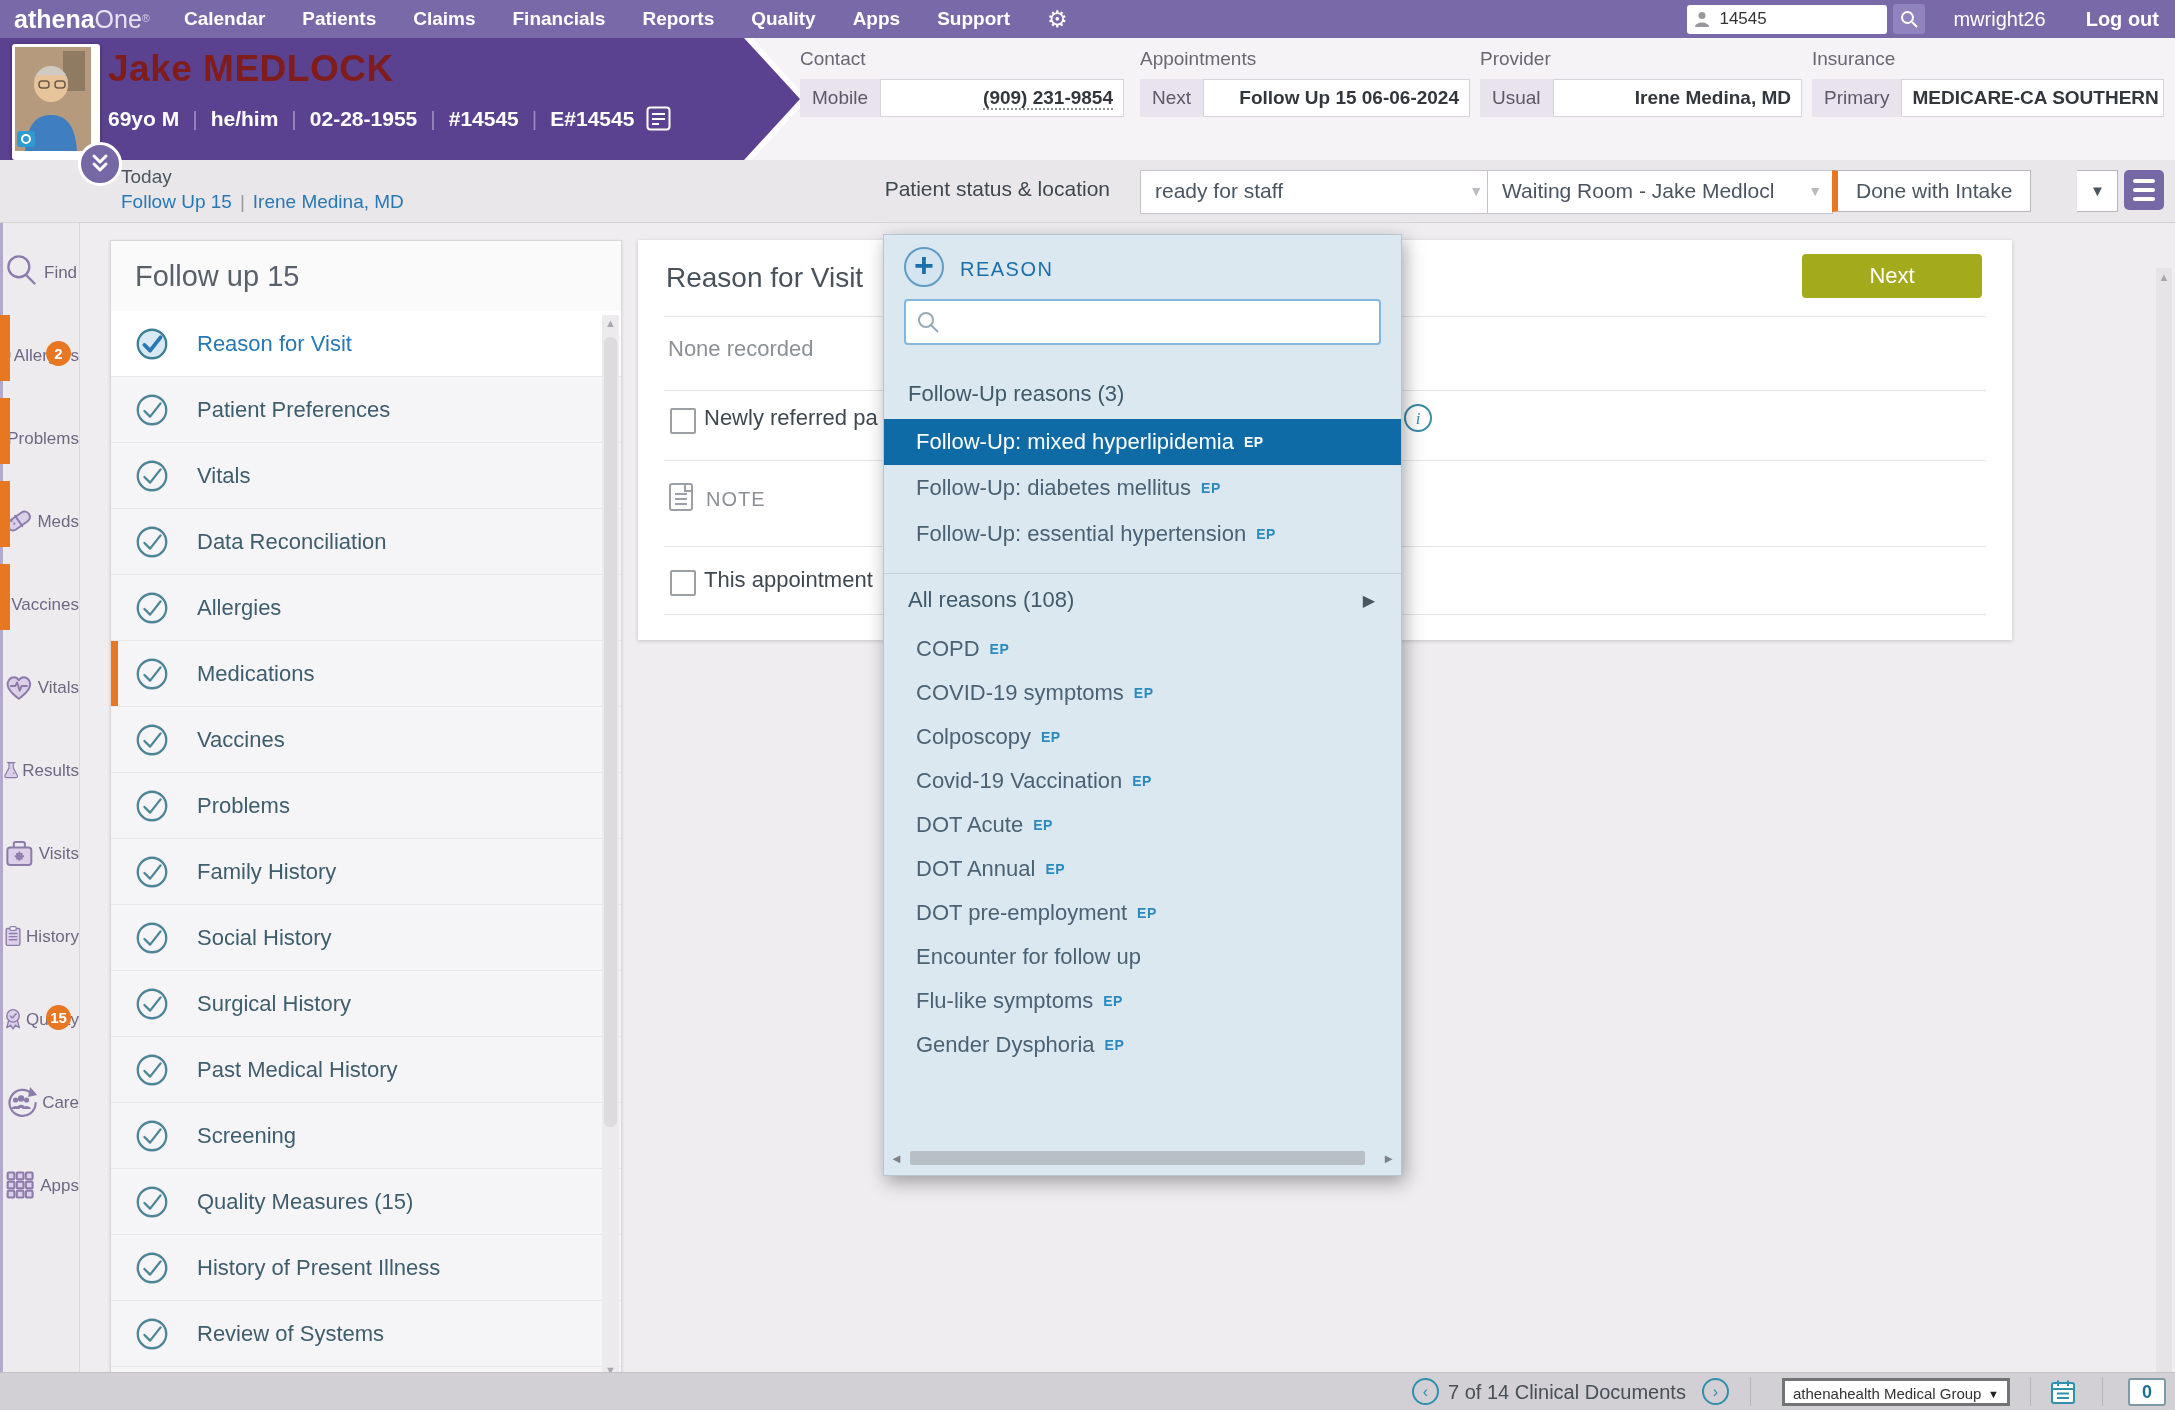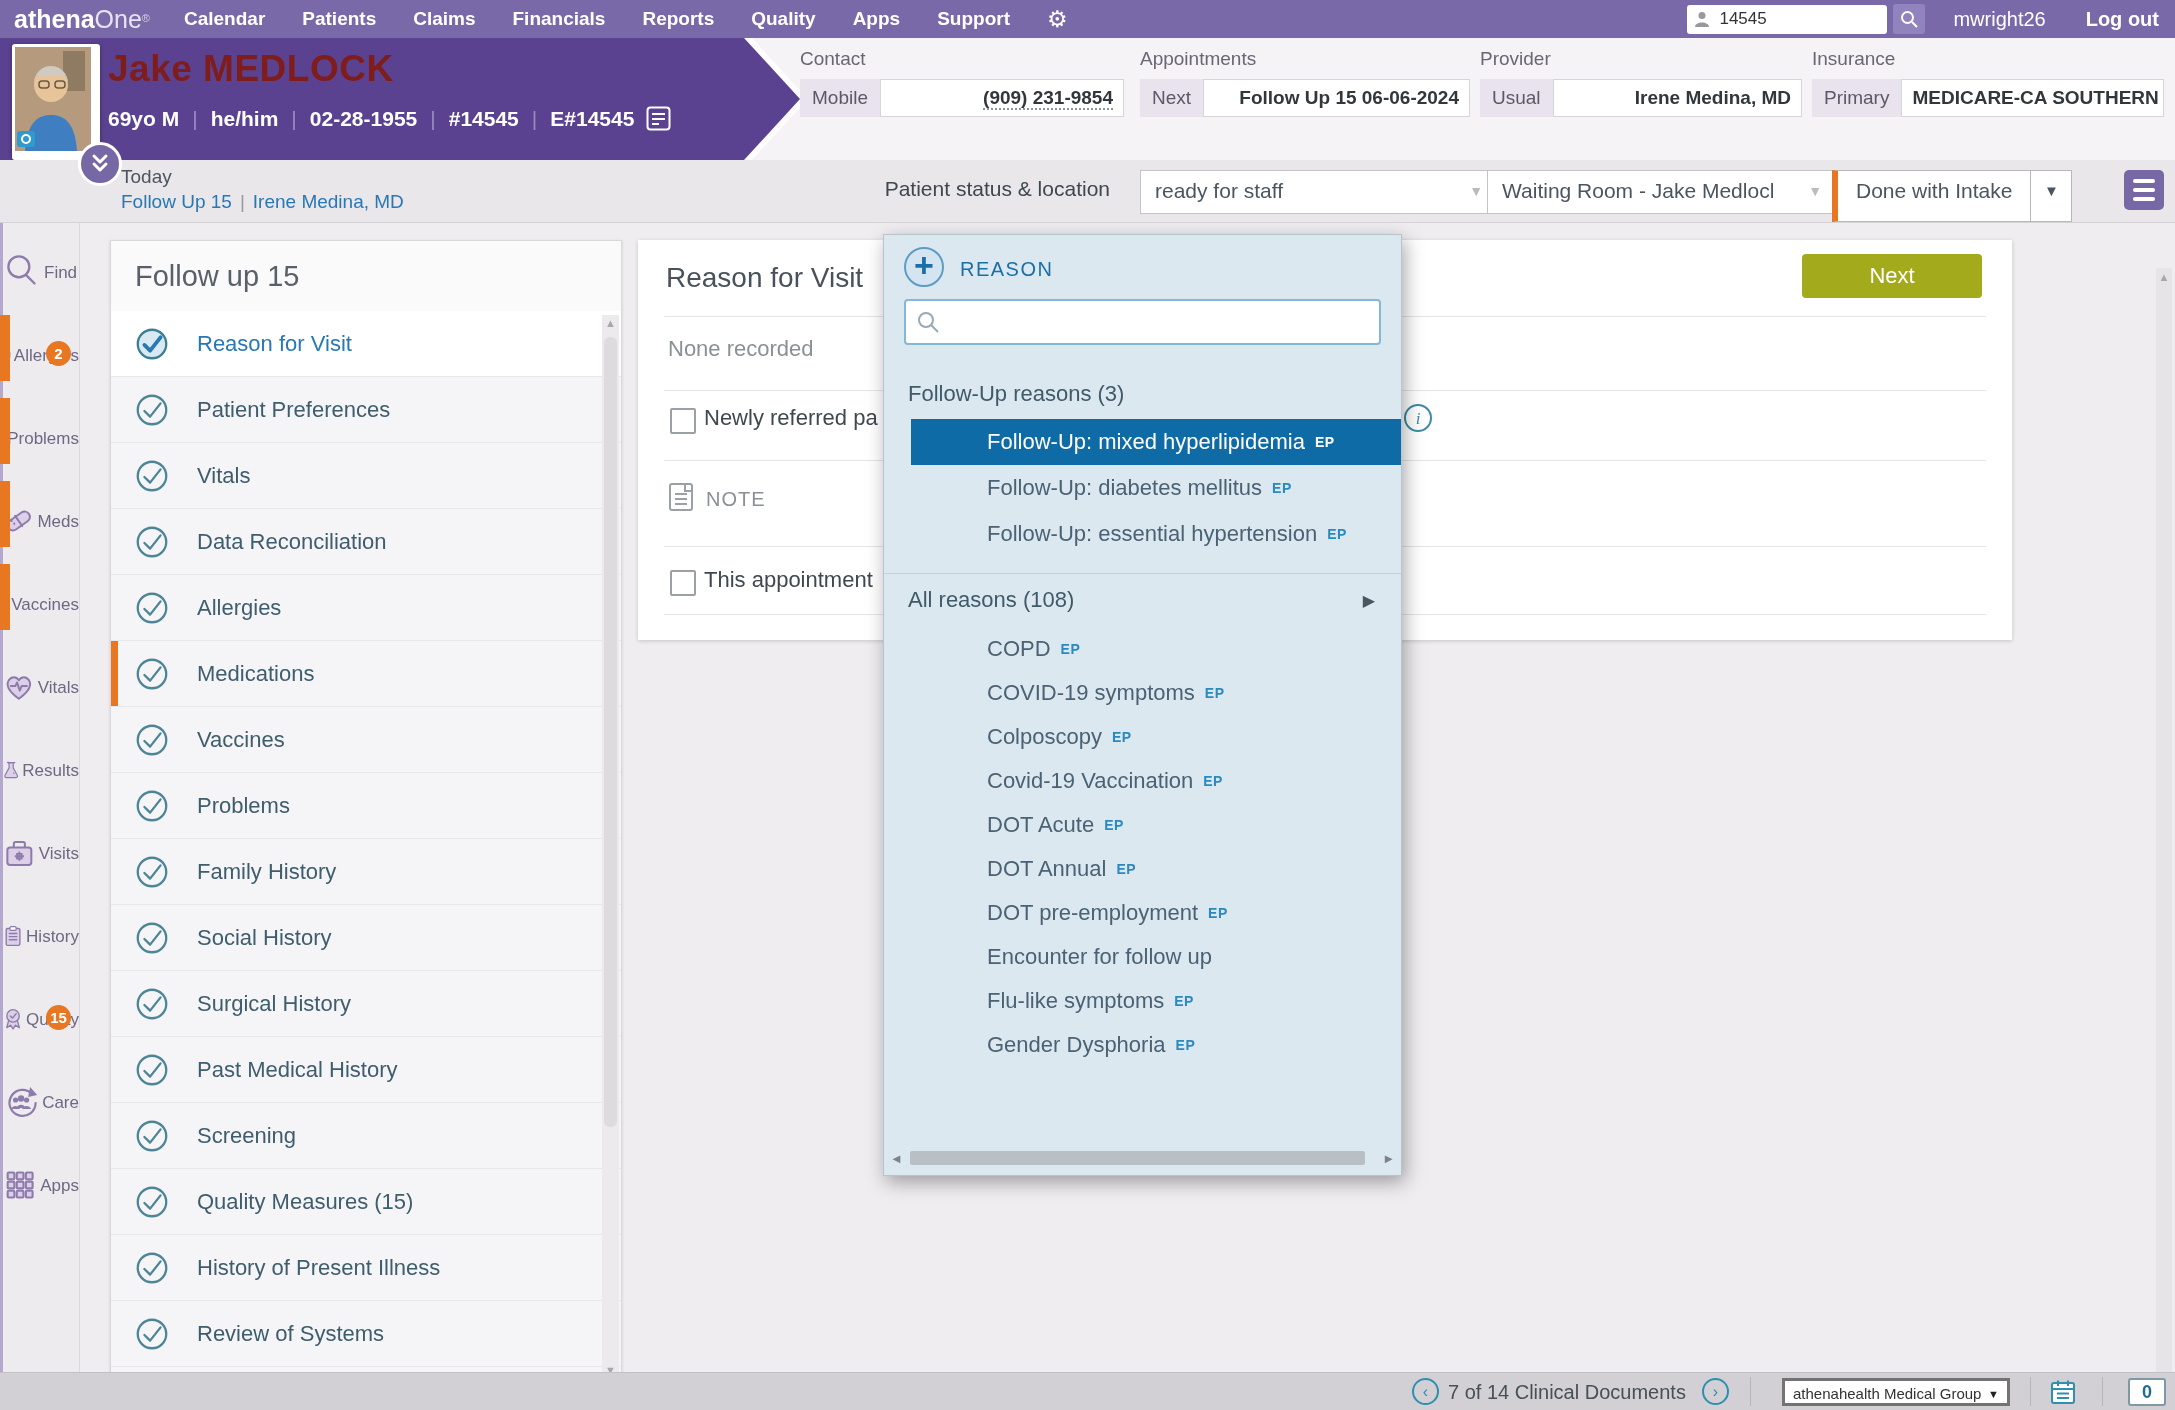--- a/index.html
+++ b/index.html
@@ -56,21 +56,21 @@
   #today-label{position:absolute;left:121px;top:6px;font-size:19px;color:#4a5560;}
   #enc-row{position:absolute;left:121px;top:31px;font-size:19px;}
   #enc-row .lnk{color:#2878b5;cursor:pointer;}
   #enc-row .sep2{color:#9a97a0;margin:0 8px;}
   #ps-label{position:absolute;left:810px;width:300px;top:17px;font-size:21px;color:#3f474e;text-align:right;}
   .sel{position:absolute;top:10px;height:42px;background:#fff;border:1px solid #c6c3c8;font-size:21px;
     color:#4a5560;line-height:40px;padding:0 14px;cursor:pointer;white-space:nowrap;overflow:hidden;}
   .sel .caret{position:absolute;right:10px;top:0;color:#bcbac0;font-size:14px;}
   #sel-status{left:1140px;width:324px;}
   #sel-loc{left:1487px;width:316px;}
-  #done-group{position:absolute;left:1832px;top:10px;height:52px;display:flex;}
+  #done-group{position:absolute;left:1832px;top:10px;height:42px;display:flex;gap:46px;}
   #done-btn{border:1px solid #b9b7bb;border-left:6px solid #e87722;background:#fff;color:#4a5560;
     font-size:21px;line-height:40px;padding:0 18px;cursor:pointer;white-space:nowrap;}
   #done-caret{width:40px;border:1px solid #b9b7bb;border-left:none;background:#fff;color:#4a5560;
     text-align:center;line-height:40px;font-size:15px;cursor:pointer;}
   #hamburger{position:absolute;left:2124px;top:10px;width:40px;height:40px;background:#7668a4;border-radius:5px;
     display:flex;flex-direction:column;align-items:center;justify-content:center;gap:5px;cursor:pointer;}
   #hamburger span{display:block;width:22px;height:4px;background:#fff;border-radius:2px;}
 
   
   #rail{position:absolute;left:0;top:222px;width:80px;height:1150px;background:#edebee;
@@ -131,21 +131,21 @@
     background:#d4e5f1;border:2px solid #5f9cc4;box-sizing:border-box;color:#1b6fa8;
     font-size:34px;font-weight:bold;text-align:center;line-height:33px;cursor:pointer;}
   #dd-add-label{position:absolute;left:76px;top:23px;font-size:20px;color:#1b6fa8;letter-spacing:1.5px;cursor:pointer;}
   #dd-search{position:absolute;left:20px;top:64px;width:477px;height:46px;}
   #dd-search input{width:100%;height:100%;box-sizing:border-box;border:2px solid #84b7da;border-radius:4px;
     background:#fff;padding-left:46px;font-size:20px;font-family:"Liberation Sans",sans-serif;outline:none;}
   #dd-search svg{position:absolute;left:11px;top:10px;}
   .dd-group-label{position:absolute;left:24px;font-size:22px;color:#3f5a68;}
   #dd-g1{position:absolute;left:0;top:184px;width:100%;}
   #dd-g2{position:absolute;left:0;top:392px;width:100%;}
-  .dd-row{height:46px;display:flex;align-items:center;padding-left:76px;box-sizing:border-box;cursor:pointer;margin-left:27px;}
+  .dd-row{height:46px;display:flex;align-items:center;padding-left:32px;box-sizing:border-box;cursor:pointer;}
   #dd-g2 .dd-row{height:44px;}
   .dd-label{font-size:22px;color:#4a6274;white-space:nowrap;}
   .dd-ep{margin-left:10px;font-size:14px;font-weight:bold;color:#2a8abf;letter-spacing:.5px;}
   .dd-row.selected{background:#0e6ba6;}
   .dd-row.selected .dd-label,.dd-row.selected .dd-ep{color:#fff;}
   #dd-divider{position:absolute;left:0;top:338px;width:100%;height:1px;background:#c2d1db;}
   #dd-g2-arrow{position:absolute;right:26px;top:356px;color:#4a5560;font-size:16px;}
   #dd-hscroll{position:absolute;left:4px;right:4px;bottom:8px;height:18px;}
   #dd-hscroll .hs-l,#dd-hscroll .hs-r{position:absolute;top:2px;color:#7d8287;font-size:13px;}
   #dd-hscroll .hs-l{left:2px;} #dd-hscroll .hs-r{right:2px;}

